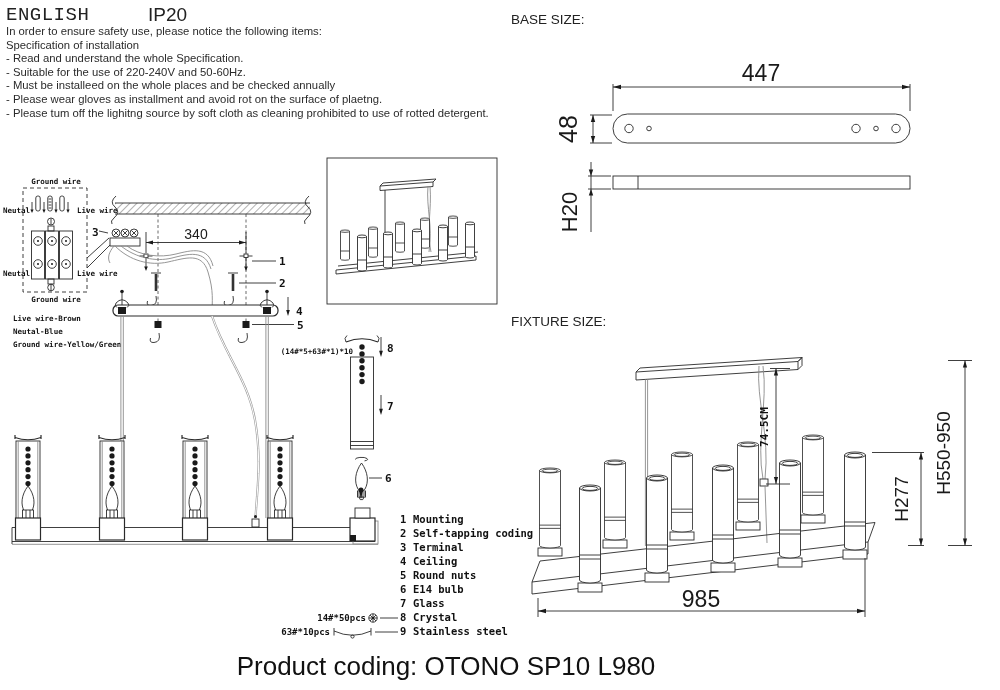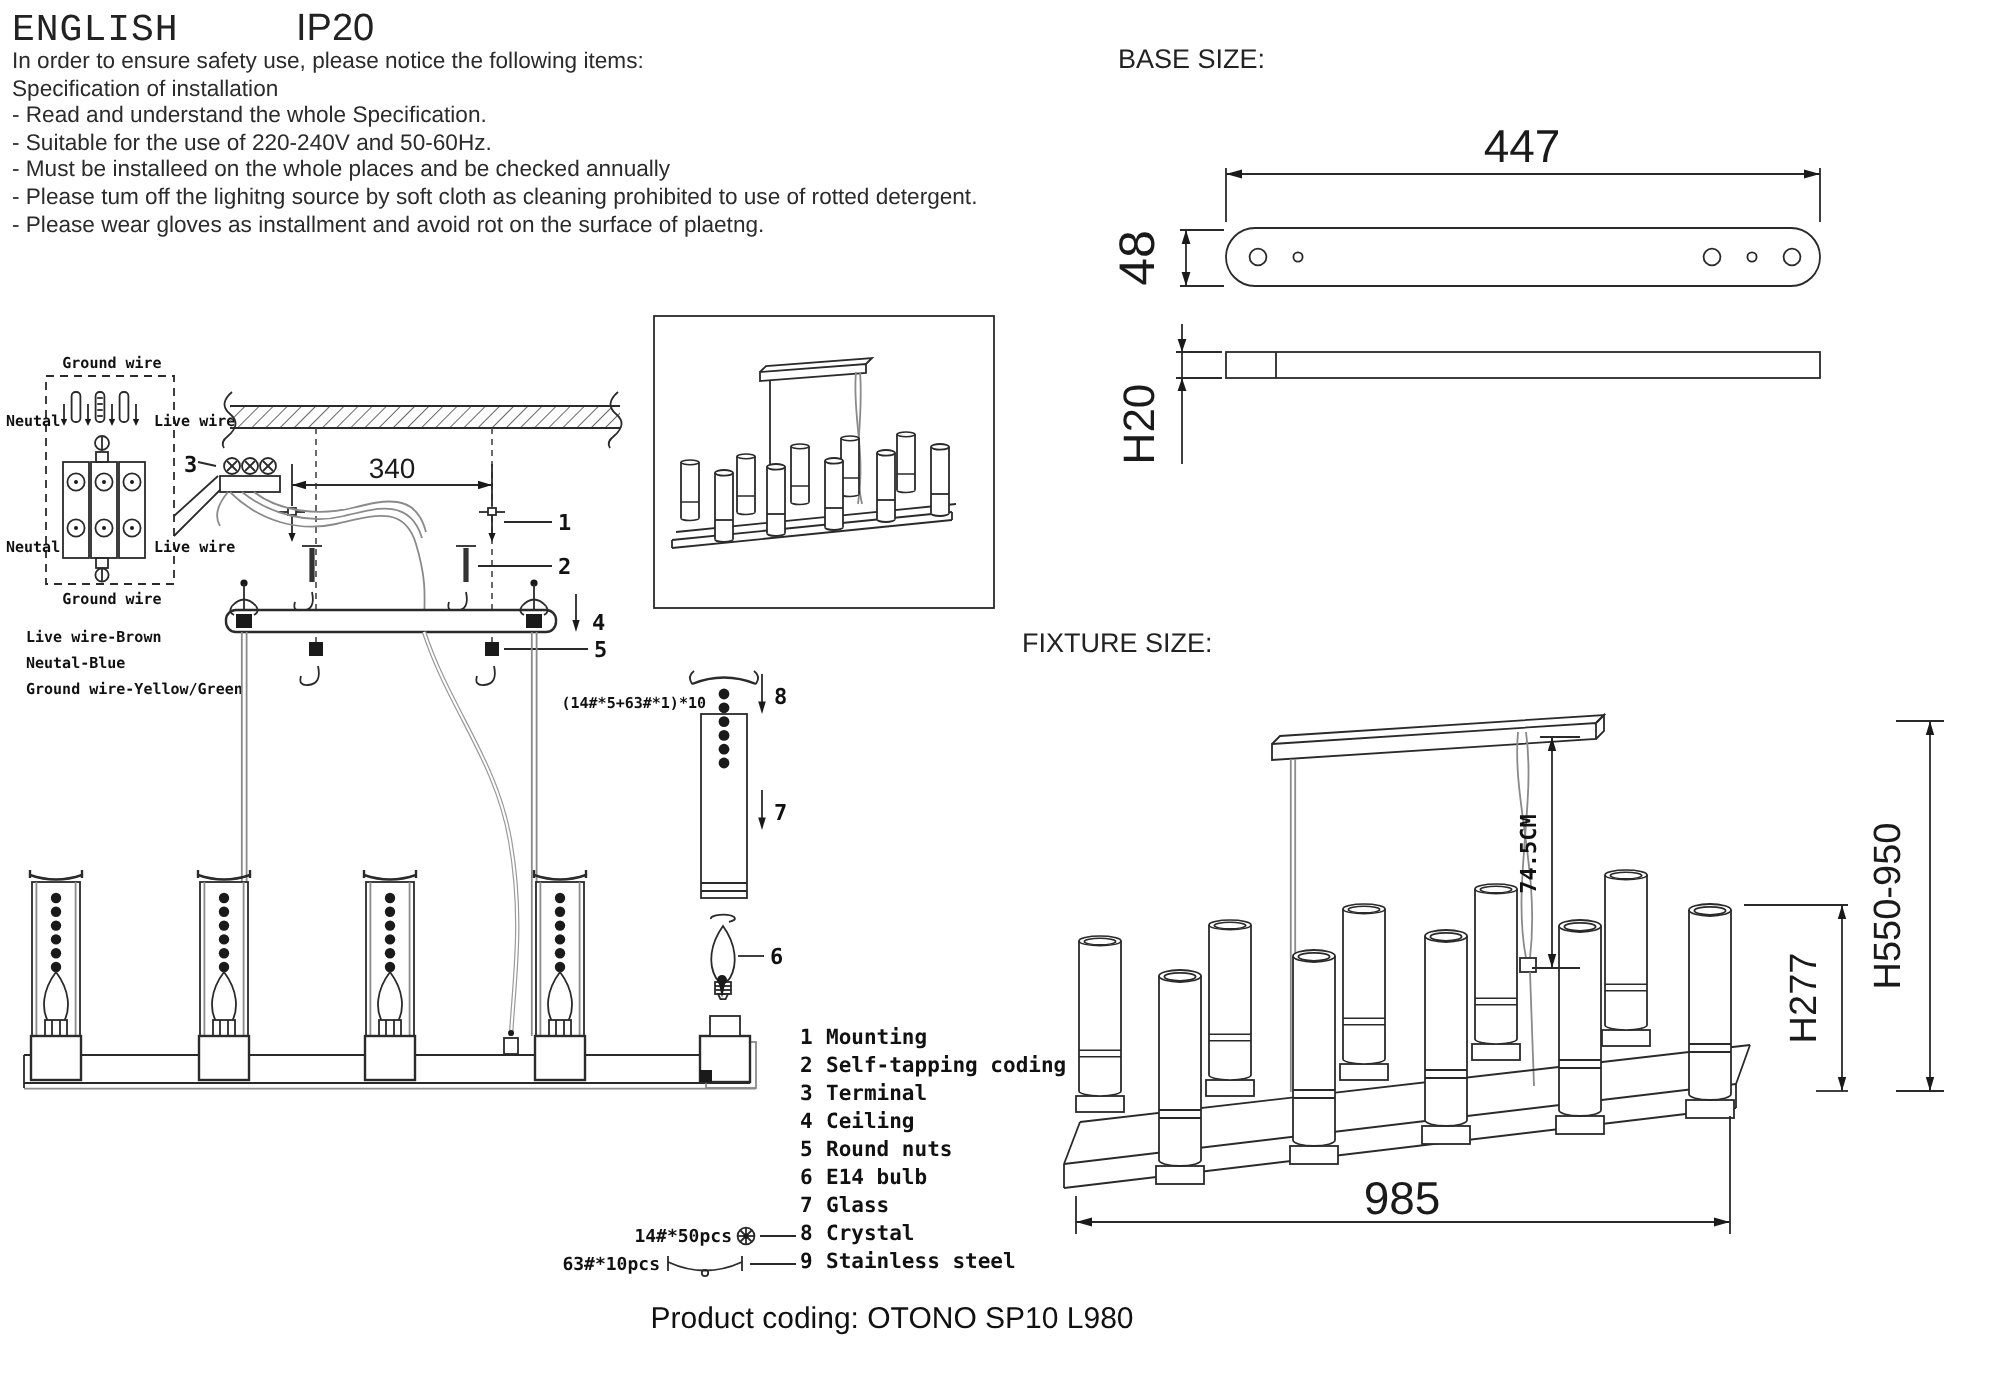--- a/index.html
+++ b/index.html
@@ -8,21 +8,21 @@
   .abs{position:absolute;}
   .h-lang{left:6px;top:4px;font-size:19px;letter-spacing:.5px;color:#222;font-family:Liberation Mono, monospace;}
   .h-ip{left:148px;top:4px;font-size:19px;color:#222;}
   .sec-label{font-size:13.5px;color:#222;}
   .spec{left:6px;top:25px;font-size:11.3px;line-height:13.6px;color:#2b2b2b;width:520px;}
   .parts{left:400px;top:512px;font-family:"DejaVu Sans Mono",monospace;font-weight:bold;
          font-size:10.5px;line-height:14px;color:#111;}
   .prow{display:flex;white-space:nowrap;}
   .prow .pn{width:13px;flex:0 0 13px;}
   .footer{left:0;top:651px;width:848px;text-align:center;padding-left:44px;box-sizing:border-box;
-          font-size:15px;color:#111;}
+          font-size:26px;color:#111;}
   svg{position:absolute;overflow:visible;}
   .s{stroke:#2a2a2a;fill:none;stroke-width:.9;}
   .s12{stroke:#2a2a2a;fill:none;stroke-width:1.2;}
   .sw{stroke:#2a2a2a;fill:#fff;stroke-width:.9;}
   .sw12{stroke:#2a2a2a;fill:#fff;stroke-width:1.2;}
   .sb{fill:#1a1a1a;stroke:none;}
   .sg{stroke:#8a8a8a;fill:none;stroke-width:.9;}
   .sg2{stroke:#9a9a9a;fill:none;stroke-width:2.2;}
   .swhite{stroke:#fff;fill:none;stroke-width:1;}
   .dash{stroke:#444;fill:none;stroke-width:.8;stroke-dasharray:3,2.5;}
@@ -30,31 +30,31 @@
   .t-dim{font-family:"Liberation Sans",sans-serif;fill:#1a1a1a;}
   text{user-select:none;}
 </style>
 </head>
 <body>
 
 <div class="page">
 
   <div class="abs h-lang">ENGLISH</div>
   <div class="abs h-ip">IP20</div>
-  <div class="abs sec-label" style="left:511px;top:22px;margin-left:48px;">BASE SIZE:</div>
+  <div class="abs sec-label" style="left:511px;top:12px;">BASE SIZE:</div>
   <div class="abs sec-label" style="left:511px;top:314px;">FIXTURE SIZE:</div>
 
   <div class="abs spec">
     <div>In order to ensure safety use, please notice the following items:</div>
     <div>Specification of installation</div>
     <div>- Read and understand the whole Specification.</div>
     <div>- Suitable for the use of 220-240V and 50-60Hz.</div>
     <div>- Must be installeed on the whole places and be checked annually</div>
+    <div>- Please wear gloves as installment and avoid rot on the surface of plaetng.</div>
     <div>- Please tum off the lighitng source by soft cloth as cleaning prohibited to use of rotted detergent.</div>
-    <div>- Please wear gloves as installment and avoid rot on the surface of plaetng.</div>
   </div>
 
   <svg style="left:0;top:150px;" width="500" height="520" viewBox="0 150 500 520">
     <defs>
       <pattern id="hatch" width="5" height="5" patternUnits="userSpaceOnUse" patternTransform="rotate(45)">
         <line x1="0" y1="0" x2="0" y2="5" stroke="#666" stroke-width="1"></line>
       </pattern>
       <g id="cylsym">
         <path d="M0,3 L0,95 A10.5,3 0 0 0 21,95 L21,3 A10.5,3 0 0 0 0,3 Z" fill="#fff" stroke="none"></path>
         <ellipse cx="10.5" cy="3" rx="10.5" ry="3" class="s"></ellipse>

